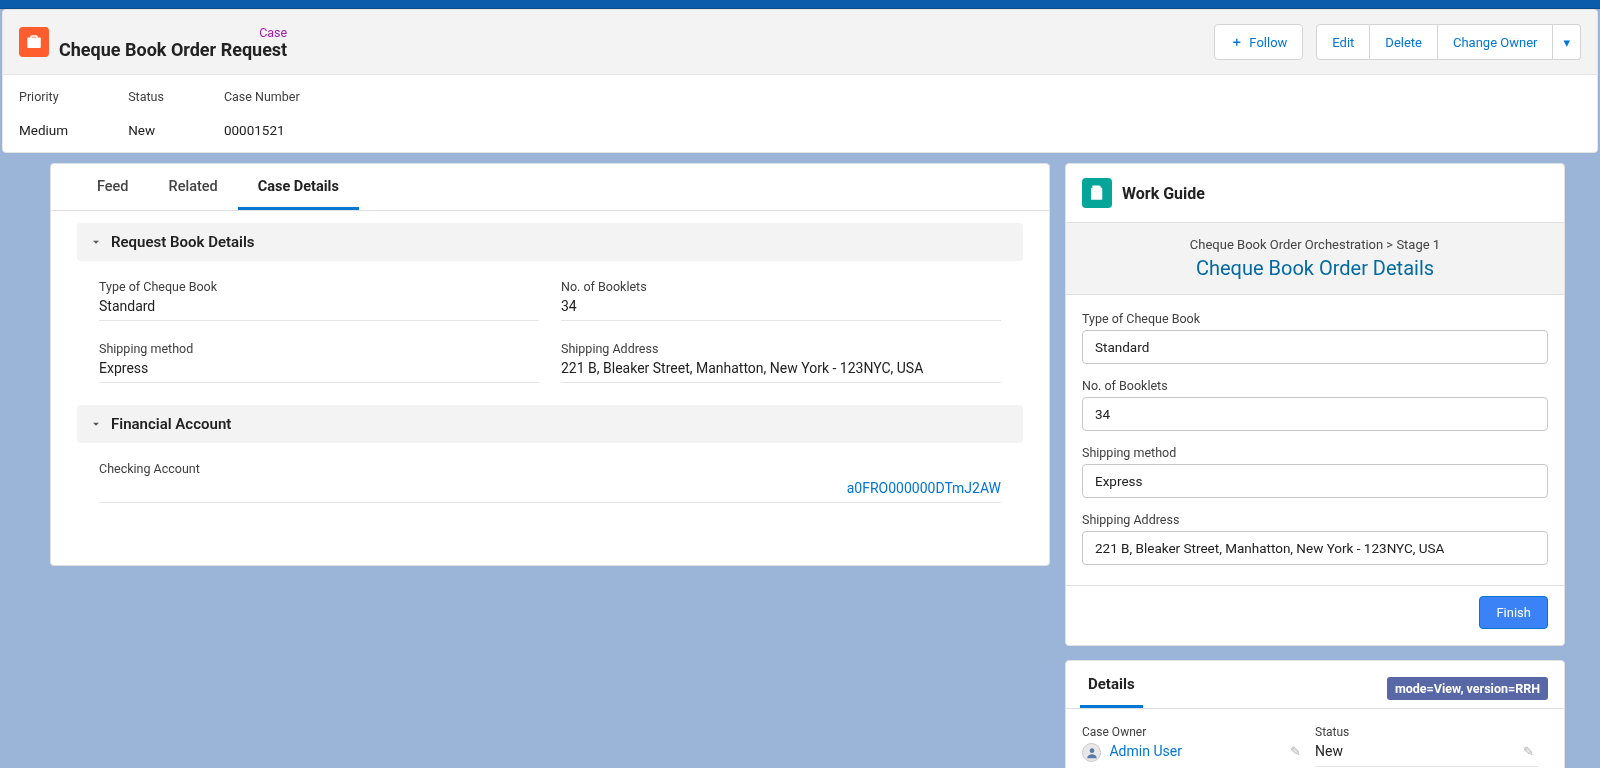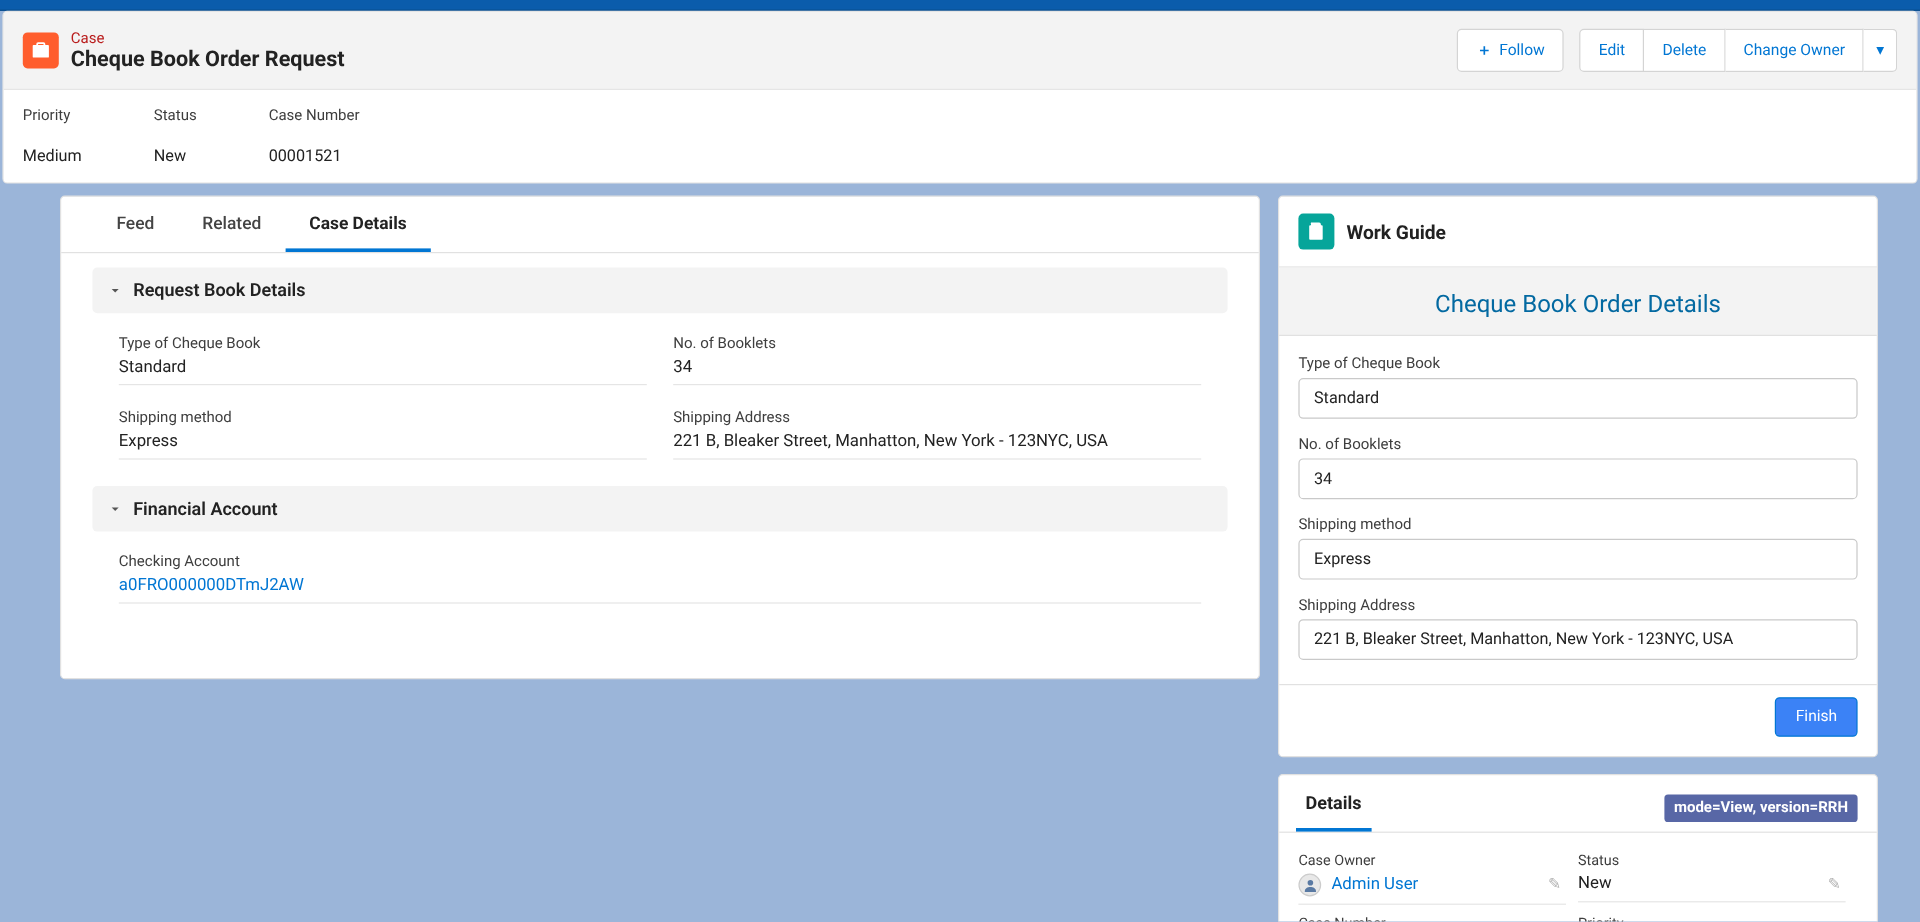--- a/index.html
+++ b/index.html
@@ -3,21 +3,21 @@
 <meta charset="utf-8">
 <style>
 * { box-sizing: border-box; margin: 0; padding: 0; font-family: -apple-system, BlinkMacSystemFont, "Segoe UI", Roboto, Helvetica, Arial, sans-serif; }
 body { background: #9bb5d9; width: 1600px; height: 768px; overflow: hidden; position: relative; }
 .topbar { height: 9px; background: #0b5cab; border-bottom: 1px solid #084b8a; }
 
 .record-header-card { background: #f3f3f3; border: 1px solid #e5e5e5; border-radius: 4px; margin: 0 2px; overflow: hidden; }
 .record-header-top { display: flex; align-items: center; padding: 14px 16px; border-bottom: 1px solid #e5e5e5; background: #f3f3f3; }
 .record-icon { width: 30px; height: 30px; background: #ff5d2d; border-radius: 4px; display:flex; align-items:center; justify-content:center; margin-right: 10px;}
 .record-icon svg { fill:white; width:18px; height:18px;}
-.record-labels .object { font-size: 12.5px; color:#b91c1c;}
+.record-labels .object { font-size: 12.5px; color:#a21caf;text-align:right;}
 .record-labels .title { font-size: 18px; font-weight:700; color:#222; margin-top:-1px;}
 .record-actions { margin-left:auto; display:flex; gap:0; }
 .btn-group { display:flex; }
 .btn { background:#fff; border:1px solid #d4d4d4; color:#0176d3; font-size:13px; padding: 8px 15px; cursor:pointer; display:flex; align-items:center; gap:6px;}
 .btn.first { border-radius:4px 0 0 4px;}
 .btn.mid { border-left:none; }
 .btn.last { border-left:none; border-radius:0 4px 4px 0;}
 .btn.single { border-radius:4px; margin-right:13px;}
 .btn .plus { color:#0176d3; font-weight:bold;}
 .btn.caret { padding: 8px 10px;}
@@ -35,21 +35,21 @@
 .tabbar { display:flex; padding: 0 26px; border-bottom:1px solid #e1e1e1; }
 .tabbar .tab { padding: 14px 20px 12px 20px; font-size:14.5px; color:#444; cursor:pointer; border-bottom:3px solid transparent; font-weight:500;}
 .tabbar .tab.active { color:#222; font-weight:700; border-bottom:3px solid #0176d3; }
 
 .section-accordion { margin: 12px 26px; }
 .section-head { background:#f3f3f3; border-radius:4px; padding:10px 12px; font-size:15px; font-weight:600; color:#222; display:flex; align-items:center; gap:8px; cursor:pointer;}
 .chev { transform: rotate(0deg); }
 .section-body { padding: 18px 22px 10px 22px; display:grid; grid-template-columns: 1fr 1fr; gap: 20px 22px; }
 .ro-field .ro-label { font-size:12.5px; color:#3e3e3e; }
 .ro-field .ro-value { font-size:14px; color:#222; padding: 4px 0 6px 0; border-bottom:1px solid #e5e5e5; }
-.ro-field .ro-value.link { color:#0176d3; }
+.ro-field .ro-value.link { color:#0176d3;text-align:right; }
 .section-body.single { grid-template-columns: 1fr; }
 
 .work-guide-card .wg-head { display:flex; align-items:center; gap:10px; padding:14px 16px; border-bottom:1px solid #e1e1e1;}
 .wg-icon { width:30px; height:30px; background:#06a59a; border-radius:4px; display:flex; align-items:center; justify-content:center;}
 .wg-icon svg { fill:white; width:18px; height:18px;}
 .wg-title { font-size:16px; font-weight:700; color:#222;}
 .wg-breadcrumb-box { background:#f3f3f3; text-align:center; padding:14px 10px; border-bottom:1px solid #e1e1e1;}
 .wg-bc { font-size:13px; color:#444; }
 .wg-stage-title { font-size:20px; font-weight:400; color:#0369a1; margin-top:4px;}
 .wg-form { padding: 16px; }
@@ -178,20 +178,21 @@
     <div class="card work-guide-card">
       <div class="wg-head">
         <div class="wg-icon">
           <svg viewBox="0 0 24 24">
               <path d="M6 2h9a2 2 0 0 1 2 2v1h1a1 1 0 0 1 1 1v14a1 1 0 0 1-1 1H5a1 1 0 0 1-1-1V6a1 1 0 0 1 1-1h1V4a2 2 0 0 1 0-2zM8 9h8v2H8V9zm0 4h8v2H8v-2z"></path>
             </svg>
         </div>
         <div class="wg-title">Work Guide</div>
       </div>
       <div class="wg-breadcrumb-box">
+        <div class="wg-bc">Cheque Book Order Orchestration &gt; Stage 1</div>
         <div class="wg-stage-title">Cheque Book Order Details</div>
       </div>
       <div class="wg-form">
         <div class="wg-field">
           <label>Type of Cheque Book</label>
           <input type="text" value="Standard" style="">
         </div>
         <div class="wg-field">
           <label>No. of Booklets</label>
           <input type="text" value="34" style="">

